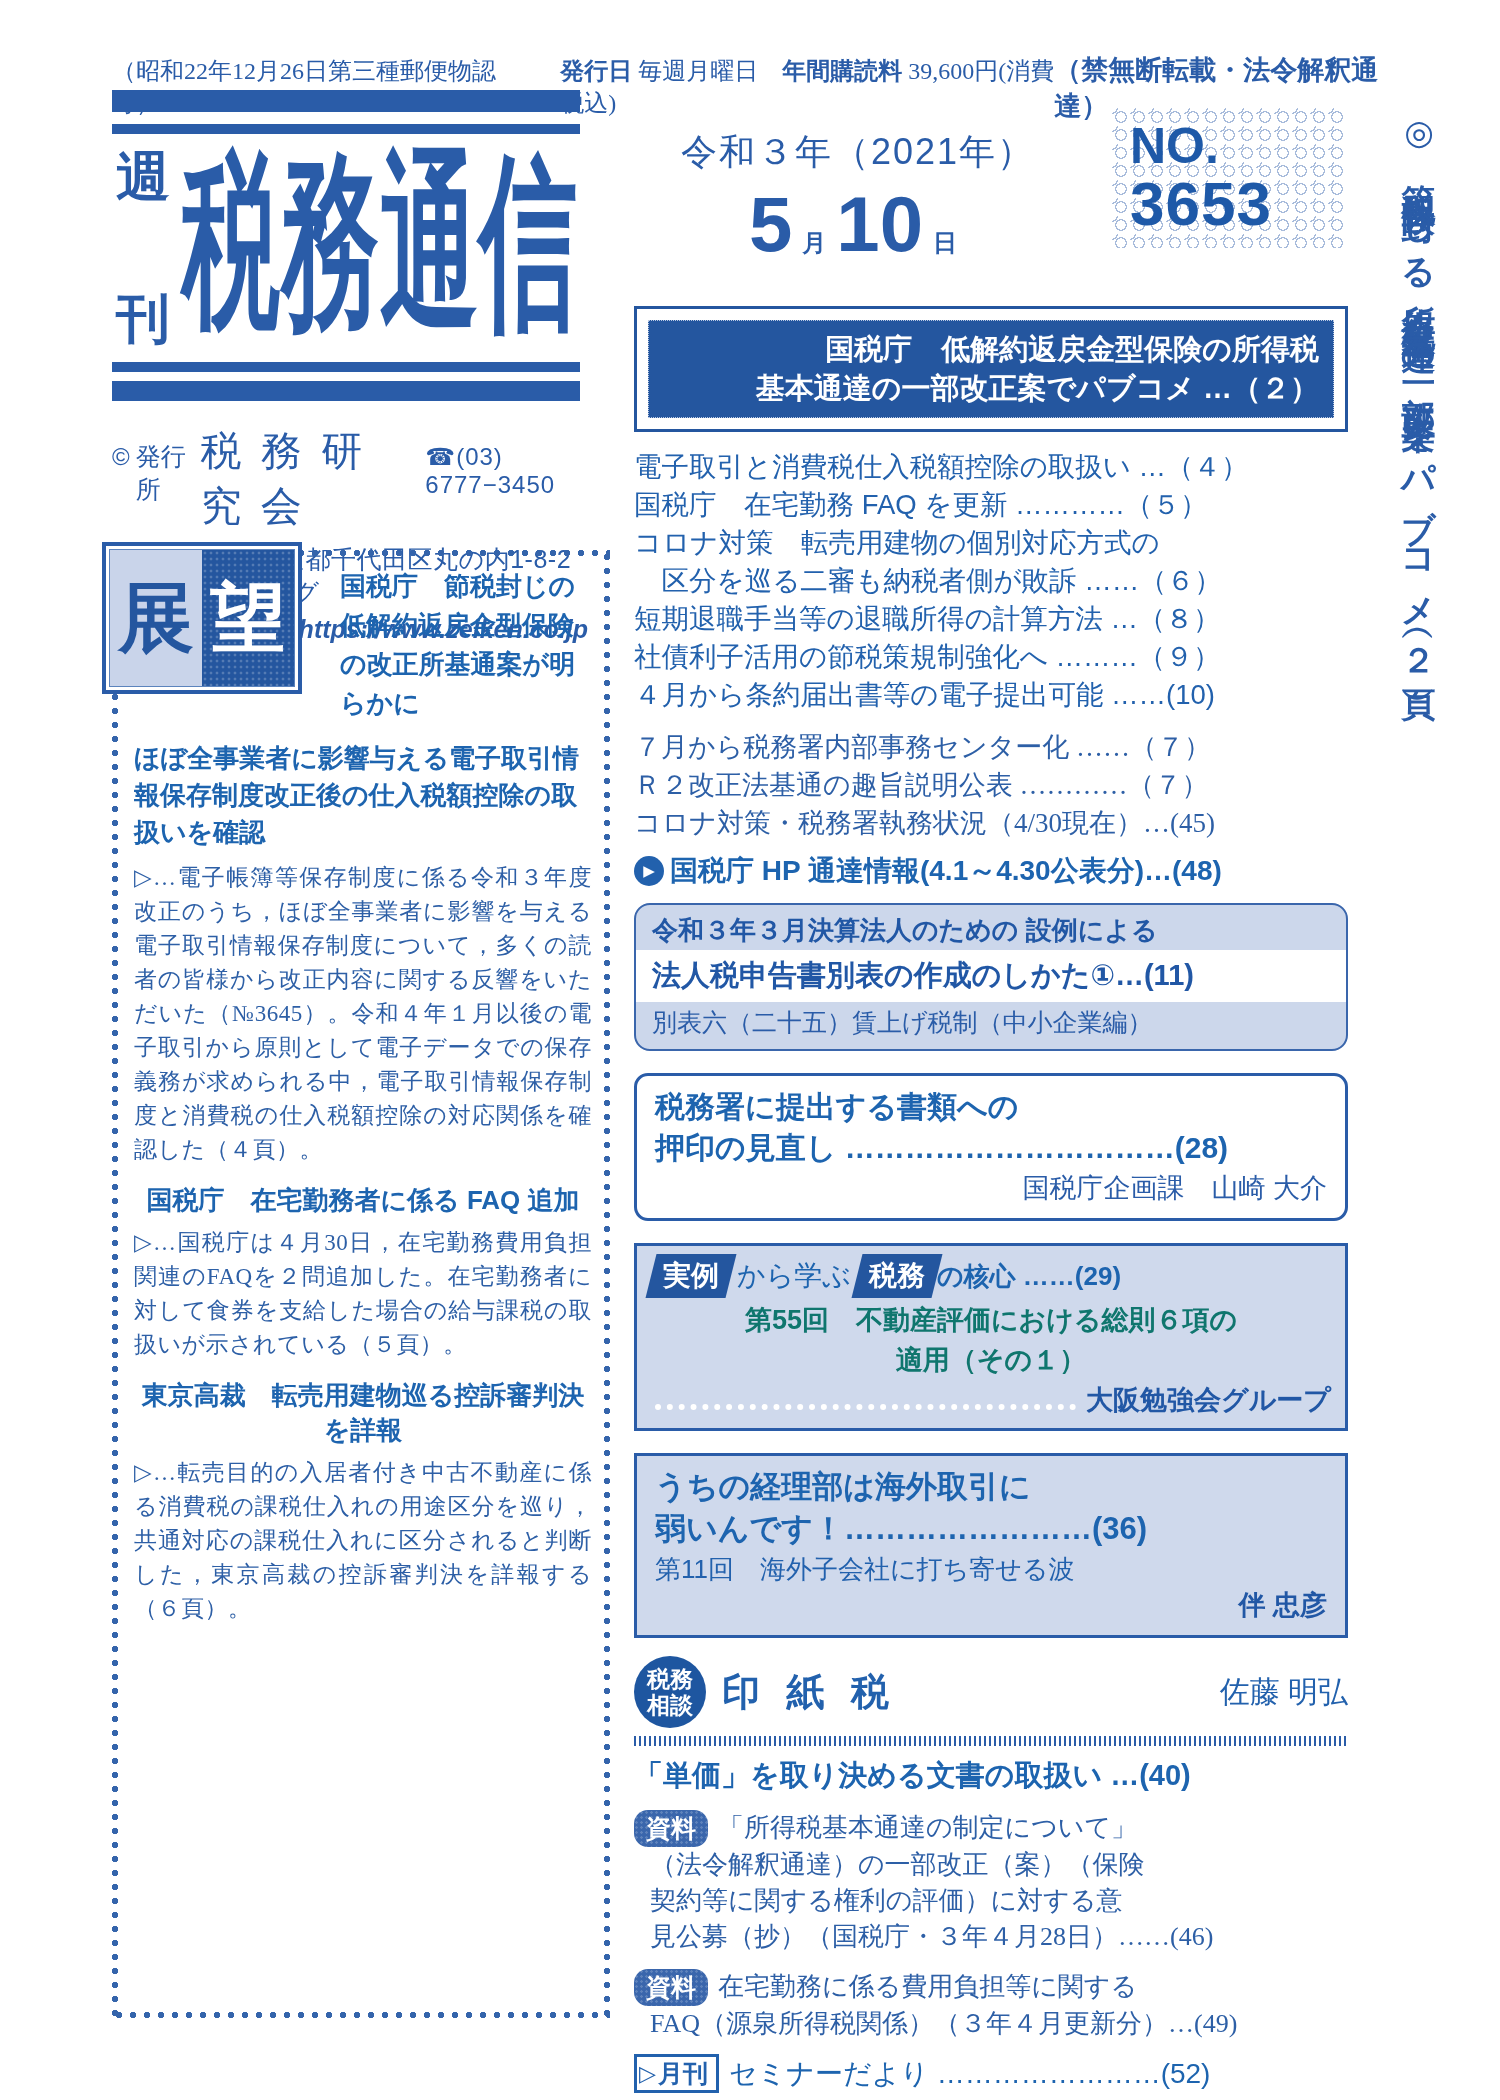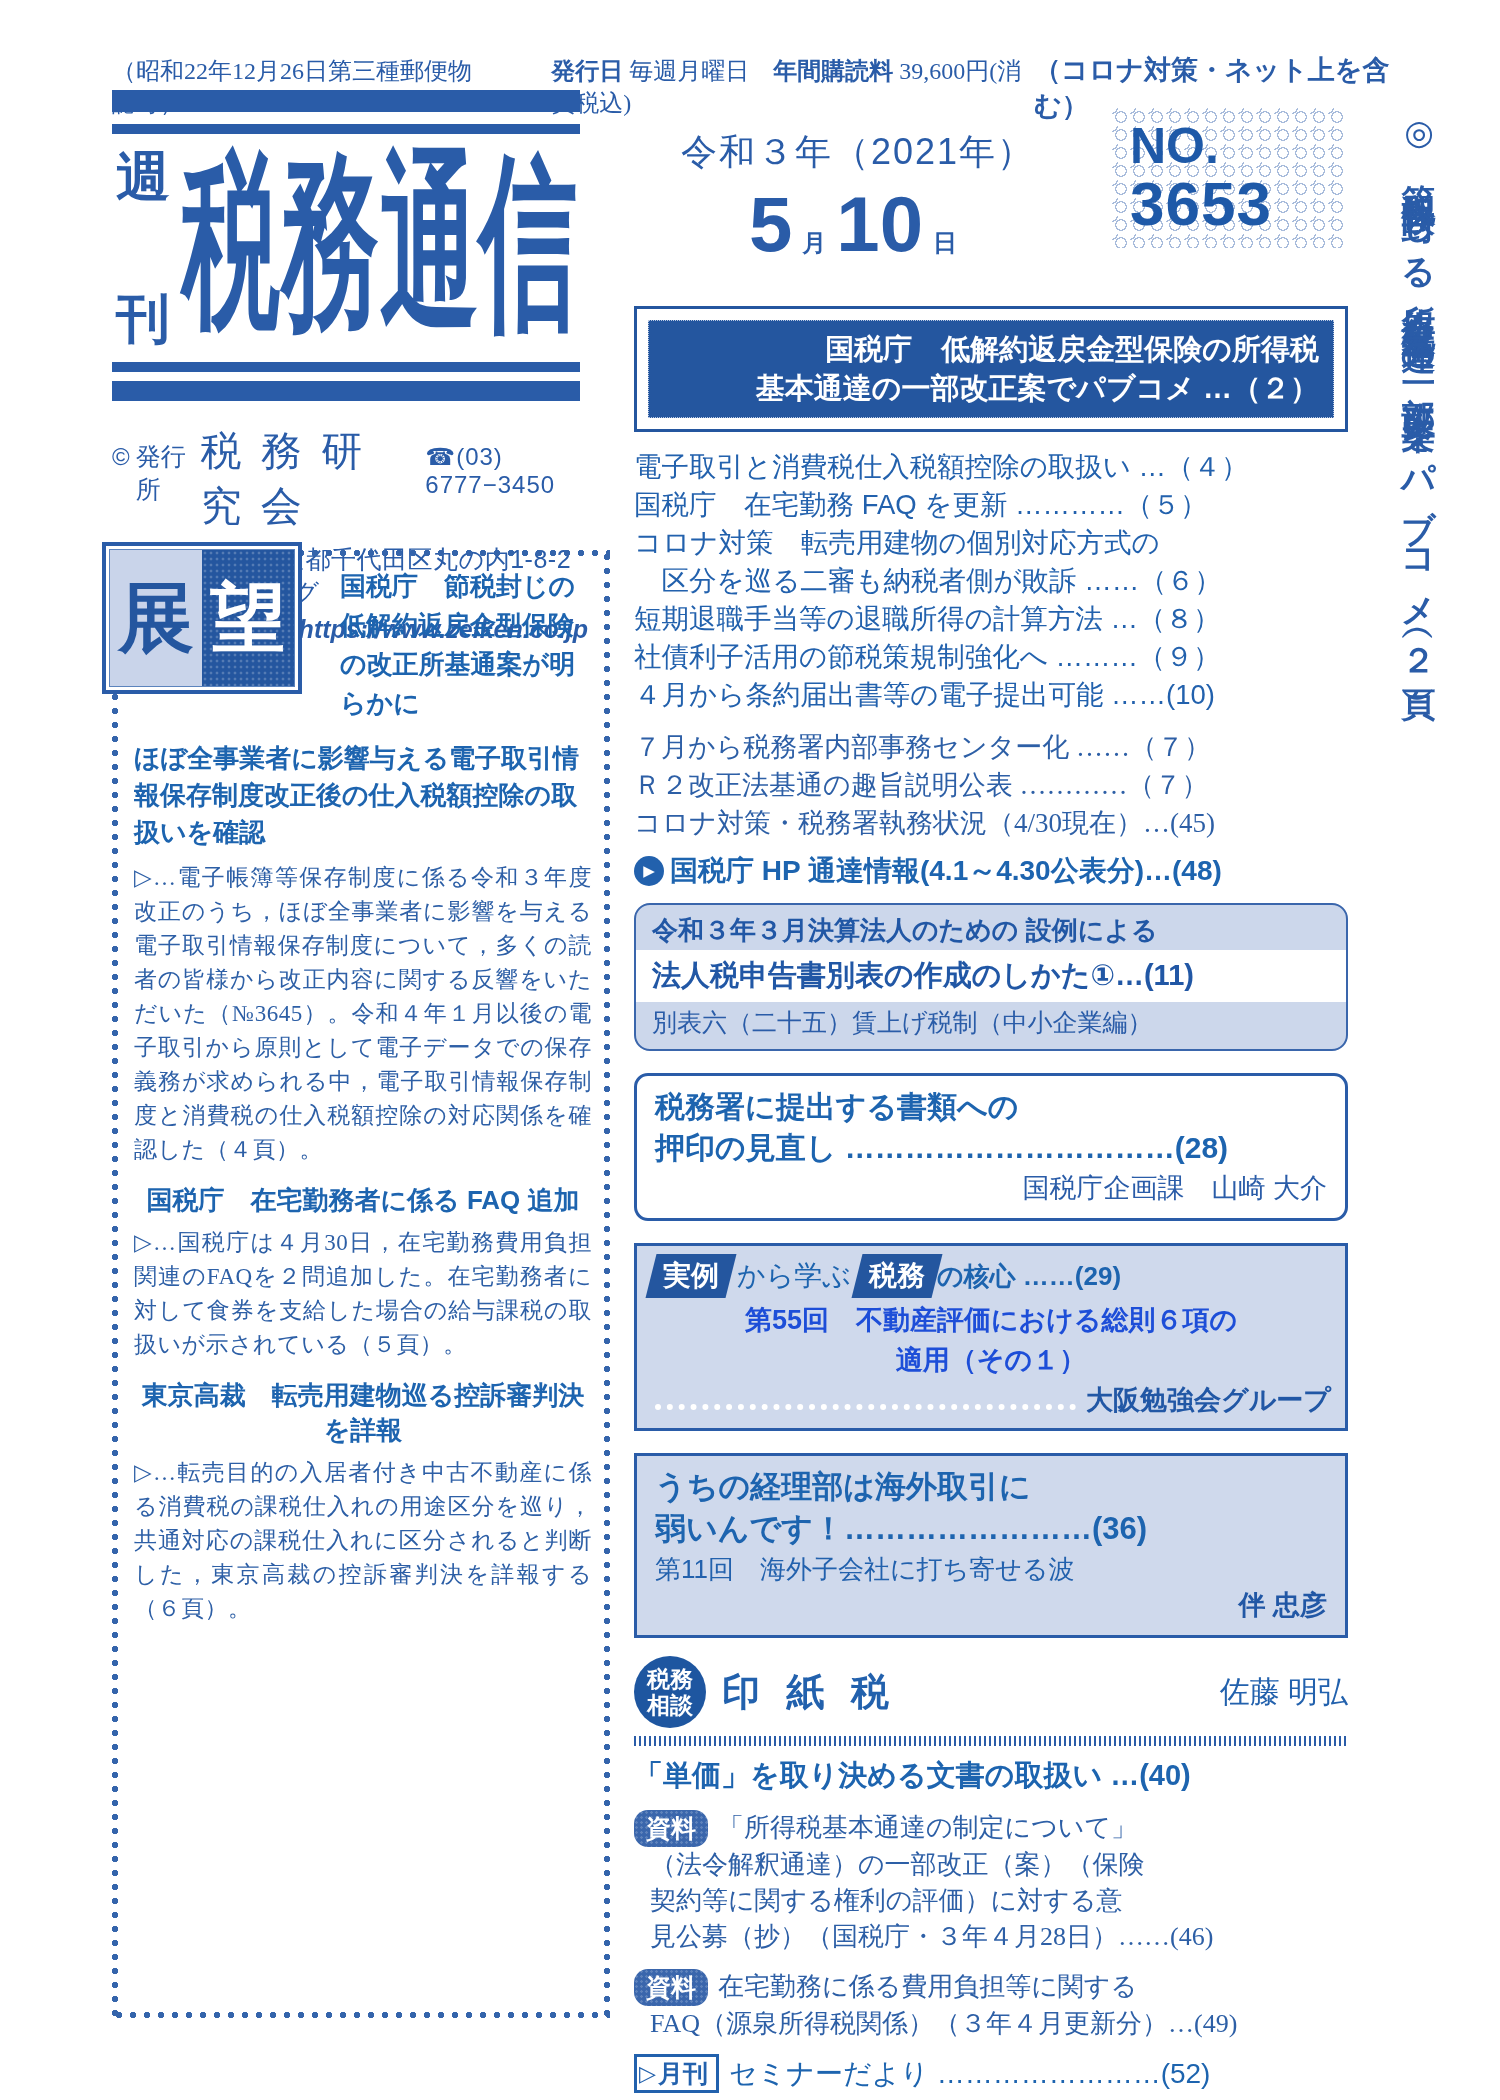--- a/index.html
+++ b/index.html
@@ -108,21 +108,21 @@
   .oinbox .l{font-size:30px;font-weight:700;line-height:41px;color:#1d64af;}
   .oinbox .au{font-size:27px;font-weight:500;text-align:right;color:#2a5ca8;margin-top:2px;}
 
   .jitsu{margin-top:22px;border:3px solid #2a5ca8;background:#cfd9ec;padding:8px 14px 10px;}
   .jitsu-hd{display:flex;align-items:center;}
   .skewbadge{background:#24569f;color:#fff;font-size:28px;font-weight:700;padding:3px 12px;
              transform:skewX(-14deg);display:inline-block;}
   .skewbadge>span{display:inline-block;transform:skewX(14deg);}
   .jitsu-hd .mid{font-size:28px;font-weight:400;margin:0 6px;color:#1d64af;}
   .jitsu-hd .tail{font-size:26px;font-weight:700;color:#1d64af;}
-  .jitsu .l{font-size:27px;font-weight:700;text-align:center;line-height:36px;color:#1d4ed8;margin-top:4px;}
+  .jitsu .l{font-size:27px;font-weight:700;text-align:center;line-height:36px;color:#0f766e;margin-top:4px;}
   .jitsu-cr{display:flex;align-items:flex-end;margin-top:4px;}
   .jitsu-cr .dots{flex:1;border-bottom:6px dotted #fff;margin:0 10px 8px 4px;}
   .jitsu-cr .who{font-size:27px;font-weight:700;color:#2157a5;}
 
   .keiri{margin-top:22px;border:3px solid #2a5ca8;background:#cfd9ec;padding:10px 18px 12px;}
   .keiri .l1{font-size:31px;font-weight:700;line-height:42px;color:#1d64af;}
   .keiri .l3{font-size:26px;font-weight:500;margin-top:2px;color:#2261ad;}
   .keiri .au{font-size:27px;font-weight:700;text-align:right;color:#2157a5;}
 
   .soudan{margin-top:18px;}
@@ -155,21 +155,21 @@
   .showrow .t{font-size:28px;font-weight:700;color:#1d64af;}
 </style>
 </head>
 <body>
 
 <div class="page">
 
   <div class="topline">
     <span class="permit">（昭和22年12月26日第三種郵便物認可）</span>
     <span class="mid"><b>発行日</b><span> 毎週月曜日　</span><b>年間購読料</b><span> 39,600円(消費税込)</span></span>
-    <span class="noreprint">（コロナ対策・ネット上を含む）</span>
+    <span class="noreprint">（禁無断転載・法令解釈通達）</span>
   </div>
 
   <div class="masthead">
     <div class="bar b1"></div>
     <div class="bar b2"></div>
     <div class="logo-row">
       <div class="logo-weekly">
         <span>週</span>
         <span>刊</span>
       </div>

